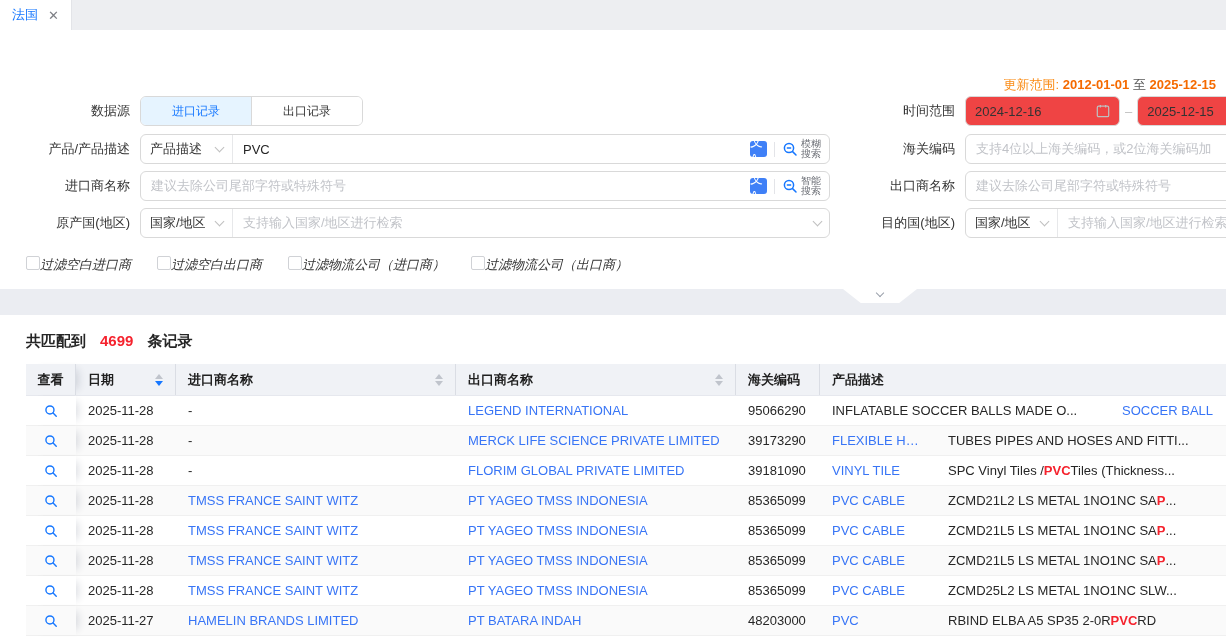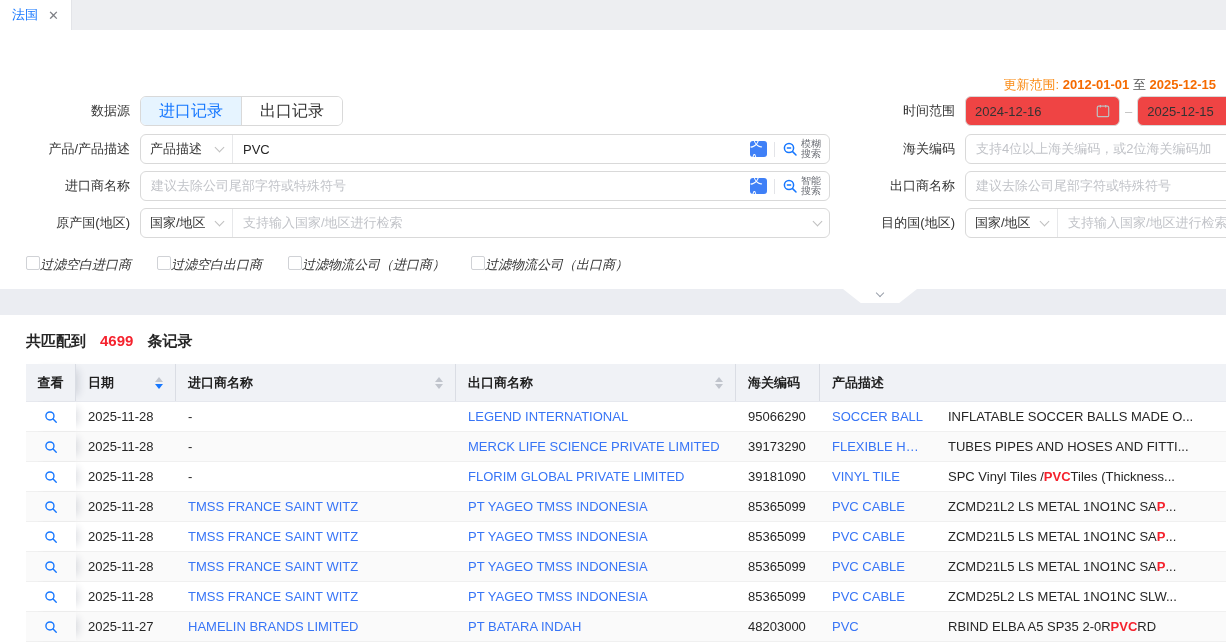--- a/index.html
+++ b/index.html
@@ -30,21 +30,21 @@
   .update-range .zhi { color:#595959; }
 
   .fitem { position:absolute; display:flex; align-items:center; }
   .flabel { width:140px; text-align:right; padding-right:10px; color:#333; white-space:nowrap; }
   .fitem.right .flabel { width:135px; }
   .r1 { top:66px; } .r2 { top:104px; } .r3 { top:141px; } .r4 { top:178px; }
   .fitem.left  { left:0; }
   .fitem.right { left:830px; }
 
   .seg { display:flex; border:1px solid #d9d9d9; border-radius:6px; overflow:hidden; height:30px; background:#fff; }
-  .seg-opt { padding:0 18px; line-height:28px; font-size:16px; color:#333; background:#fff; cursor:pointer; }
+  .seg-opt { padding:0 31px; line-height:28px; font-size:12px; color:#333; background:#fff; cursor:pointer; }
   .seg-opt.active { background:#e6f4ff; color:#1677ff; }
   .seg-opt + .seg-opt { border-left:1px solid #d9d9d9; }
 
   .igroup { display:flex; align-items:center; height:30px; border:1px solid #d9d9d9; border-radius:6px; background:#fff; }
   .ig-select { width:92px; align-self:stretch; display:flex; align-items:center; justify-content:space-between;
                padding:0 9px; border-right:1px solid #e7e8ea; color:#333; cursor:pointer; }
   .ig-text { flex:1; padding:0 10px; color:#262626; white-space:nowrap; overflow:hidden; }
   .ig-text.ph { color:#c1c3c8; }
   .ig-suffix { display:flex; align-items:center; gap:7px; padding-right:8px; }
   .vdiv { width:1px; height:15px; background:#e3e4e8; }
@@ -70,21 +70,21 @@
   .collapse-notch .chev { margin-top:1px; border-color:#9aa0ab; width:6px; height:6px; }
 
   
   .results { position:absolute; top:315px; left:0; right:0; bottom:0; background:#fff; }
   .summary { padding:17px 0 0 26px; font-size:15px; font-weight:bold; color:#262626; }
   .summary .count { color:#f5222d; padding:0 14px; }
 
   .table { margin:13px 0 0 26px; width:1200px; }
   .trow { display:flex; align-items:stretch; height:30px; border-bottom:1px solid #f0f0f0; background:#fff; }
   .trow.alt { background:#fafafa; }
-  .thead { height:38px; background:#f0f2f6; border-bottom:1px solid #e6e8ee; font-weight:bold; }
+  .thead { height:32px; background:#f0f2f6; border-bottom:1px solid #e6e8ee; font-weight:bold; }
   .cell { display:flex; align-items:center; padding:0 12px; white-space:nowrap; overflow:hidden; flex:0 0 auto; }
   .thead .cell { border-right:1px solid #dadde4; color:#1f1f1f; }
   .thead .cell:last-child { border-right:none; }
   .c0 { width:50px; justify-content:center; padding:0; }
   .c1 { width:100px; } .c2 { width:280px; } .c3 { width:280px; }
   .c4 { width:84px; } .c5 { width:116px; }
   .c6 { flex:1 1 auto; min-width:290px; }
   .fixed-shadow { box-shadow:8px 0 8px -6px rgba(20,30,60,0.16); position:relative; z-index:2; background:inherit; }
   .link { color:#3875f6; cursor:pointer; overflow:hidden; text-overflow:ellipsis; }
   .hl { color:#f5222d; font-weight:bold; }
@@ -302,25 +302,25 @@
               <circle cx="6.8" cy="6.8" r="4.6" fill="none" stroke="#1677ff" stroke-width="1.6"></circle>
               <line x1="10.4" y1="10.4" x2="14" y2="14" stroke="#1677ff" stroke-width="1.6" stroke-linecap="round"></line>
             </svg>
           </div>
           <div class="cell c1">2025-11-28</div>
           <div class="cell c2">-</div>
           <div class="cell c3">
             <span class="link">LEGEND INTERNATIONAL</span>
           </div>
           <div class="cell c4">95066290</div>
+          <div class="cell c6">
+            <span>INFLATABLE SOCCER BALLS MADE O...</span>
+          </div>
           <div class="cell c5">
             <span class="link">SOCCER BALL</span>
-          </div>
-          <div class="cell c6">
-            <span>INFLATABLE SOCCER BALLS MADE O...</span>
           </div>
         </div>
         <div class="trow alt">
           <div class="cell c0 fixed-shadow">
             <svg width="14" height="14" viewBox="0 0 16 16">
               <circle cx="6.8" cy="6.8" r="4.6" fill="none" stroke="#1677ff" stroke-width="1.6"></circle>
               <line x1="10.4" y1="10.4" x2="14" y2="14" stroke="#1677ff" stroke-width="1.6" stroke-linecap="round"></line>
             </svg>
           </div>
           <div class="cell c1">2025-11-28</div>

